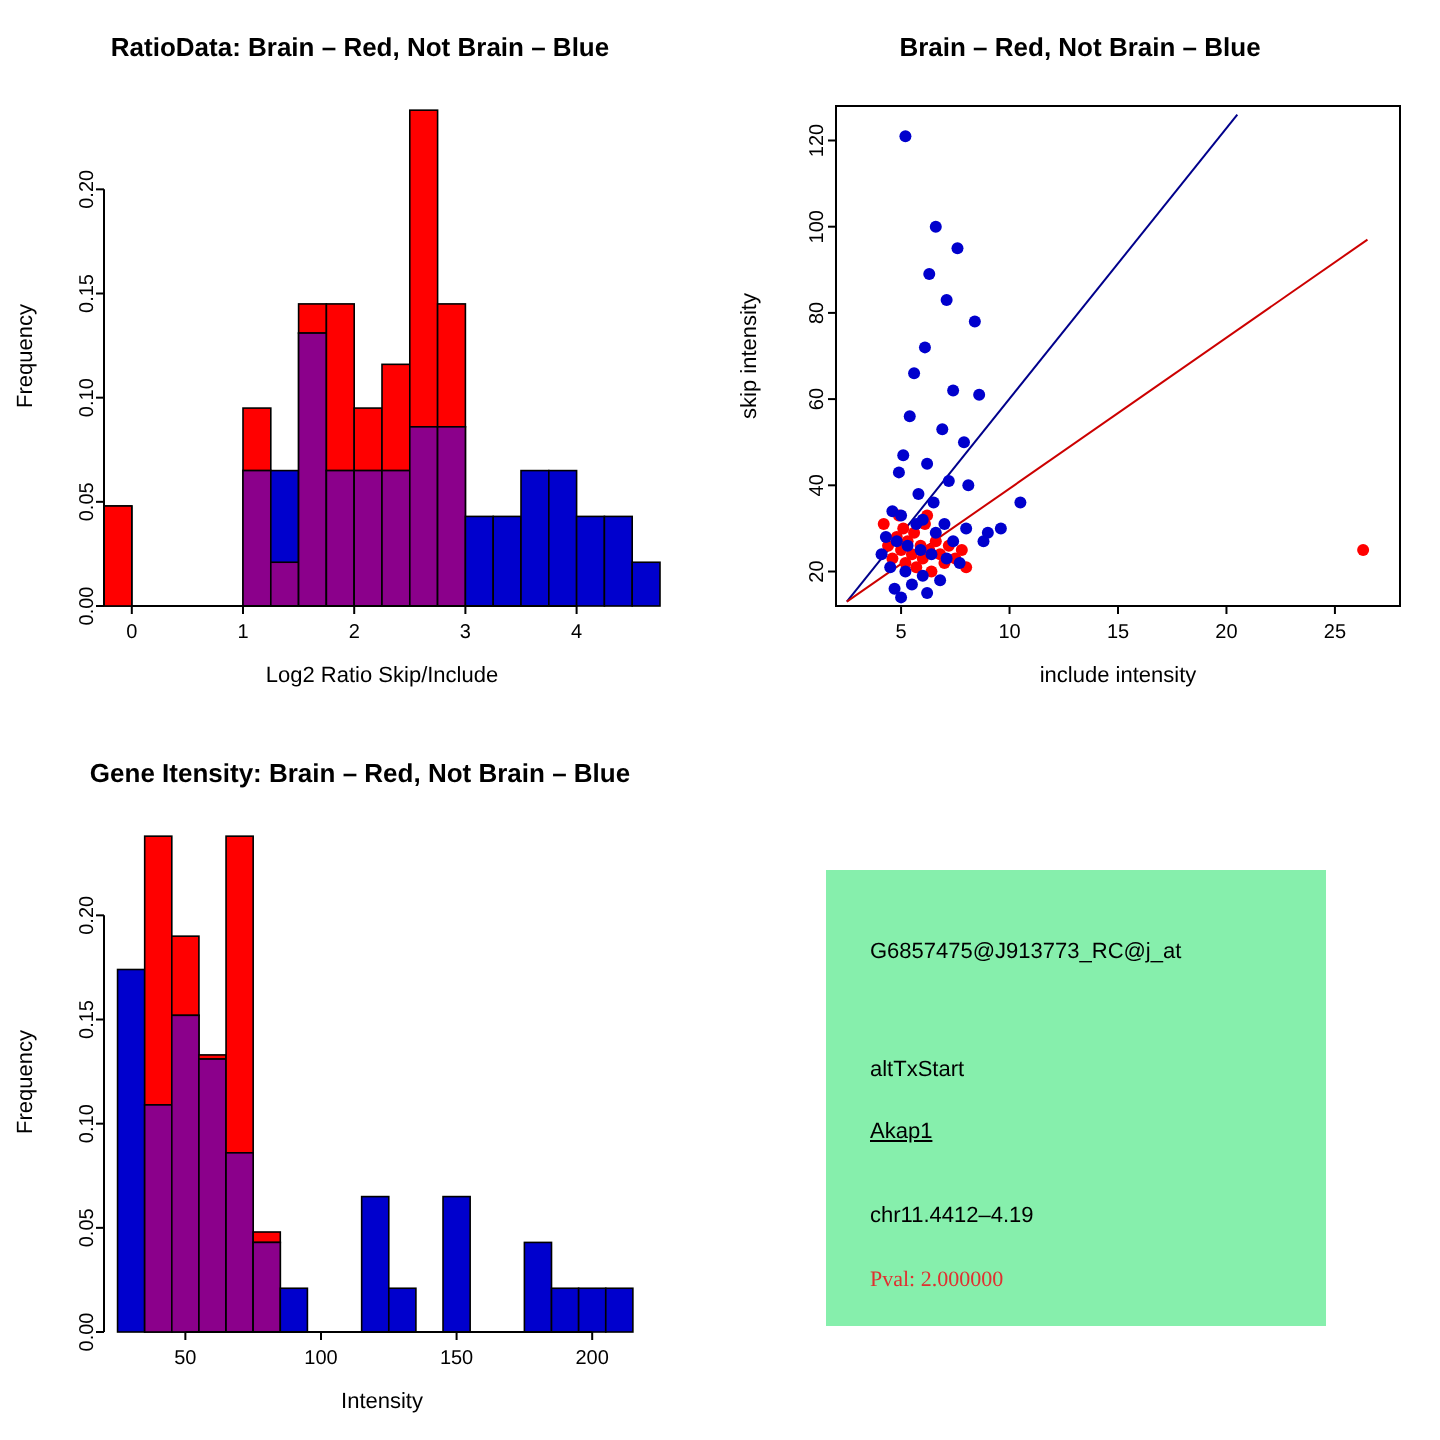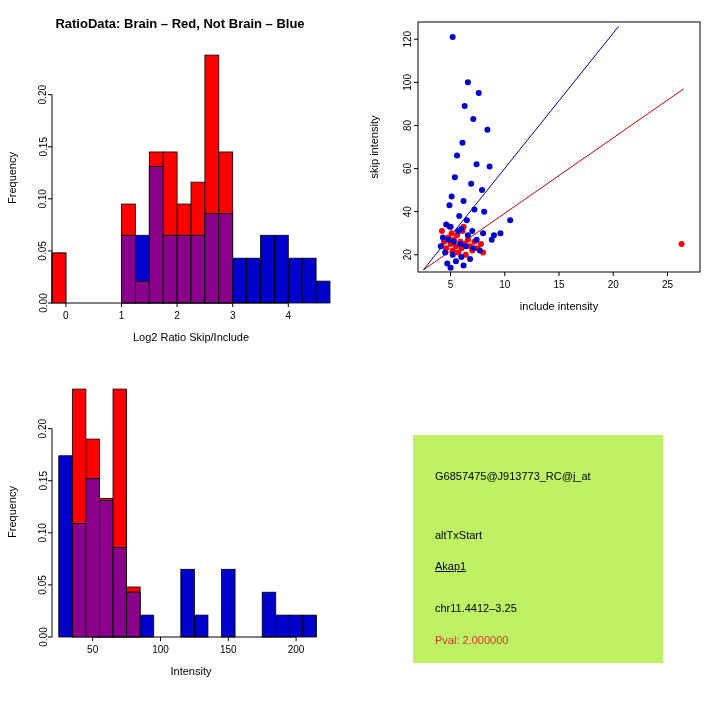--- a/index.html
+++ b/index.html
@@ -2,21 +2,21 @@
 <html><head>
 <meta charset="utf-8">
 <style>
   html,body{margin:0;padding:0;background:#ffffff;}
   body{width:720px;height:720px;font-family:"Liberation Sans",sans-serif;color:#000;}
   #root{position:relative;width:720px;height:720px;}
   .panel{position:absolute;}
   .ptitle{font-size:13px;font-weight:bold;text-align:center;}
   svg{display:block;}
   text{font-family:"Liberation Sans",sans-serif;}
-  .infobox{background:#bef264;}
+  .infobox{background:#86efac;}
   .infoline{font-size:11px;color:#000;}
   .infoline.pval{color:#e03030;}
 </style>
 </head>
 <body>
 
 <div id="root">
 
   <div class="panel" style="left:0;top:0;width:360px;height:360px;">
     <div class="ptitle" style="margin-top:16px;">RatioData: Brain – Red, Not Brain – Blue</div>
@@ -74,20 +74,21 @@
         <line x1="52" y1="115.75" x2="48" y2="115.75" stroke="#000"></line>
         <text x="43" y="119.25" text-anchor="middle" font-size="10" transform="rotate(-90 43 115.75)">0.15</text>
         <line x1="52" y1="63.66666666666666" x2="48" y2="63.66666666666666" stroke="#000"></line>
         <text x="43" y="67.16666666666666" text-anchor="middle" font-size="10" transform="rotate(-90 43 63.66666666666666)">0.20</text>
         <text x="191" y="310" text-anchor="middle" font-size="11">Log2 Ratio Skip/Include</text>
         <text x="16" y="147" text-anchor="middle" font-size="11" transform="rotate(-90 16 147)">Frequency</text>
       </svg>
   </div>
 
   <div class="panel" style="left:360px;top:0;width:360px;height:360px;">
+    <div class="ptitle" style="margin-top:16px;">Brain – Red, Not Brain – Blue</div>
     <svg id="svg-scatter" width="360" height="330">
         <rect x="58" y="22" width="282" height="250" fill="none" stroke="#000" stroke-width="1"></rect>
         <line x1="63.42307692307692" y1="269.8448275862069" x2="258.6538461538462" y2="26.31034482758622" stroke="#00008B" stroke-width="1"></line>
         <line x1="63.42307692307692" y1="269.8448275862069" x2="323.7307692307692" y2="88.81034482758622" stroke="#CC0000" stroke-width="1"></line>
         <circle cx="84.03076923076924" cy="241.82758620689654" r="3" fill="#FF0000"></circle>
         <circle cx="86.2" cy="248.29310344827587" r="3" fill="#FF0000"></circle>
         <circle cx="88.36923076923077" cy="237.51724137931035" r="3" fill="#FF0000"></circle>
         <circle cx="90.53846153846155" cy="243.98275862068965" r="3" fill="#FF0000"></circle>
         <circle cx="91.62307692307692" cy="233.20689655172413" r="3" fill="#FF0000"></circle>
         <circle cx="92.70769230769231" cy="250.44827586206895" r="3" fill="#FF0000"></circle>
@@ -180,20 +181,21 @@
         <line x1="58" y1="82.34482758620692" x2="54" y2="82.34482758620692" stroke="#000"></line>
         <text font-size="10" text-anchor="middle" x="48" y="82.34482758620692" transform="rotate(-90 48 82.34482758620692)" dy="3.5">100</text>
         <line x1="58" y1="39.241379310344826" x2="54" y2="39.241379310344826" stroke="#000"></line>
         <text font-size="10" text-anchor="middle" x="48" y="39.241379310344826" transform="rotate(-90 48 39.241379310344826)" dy="3.5">120</text>
         <text x="199" y="310" text-anchor="middle" font-size="11">include intensity</text>
         <text text-anchor="middle" font-size="11" x="18" y="147" transform="rotate(-90 18 147)">skip intensity</text>
       </svg>
   </div>
 
   <div class="panel" style="left:0;top:365px;width:360px;height:355px;">
+    <div class="ptitle" style="margin-top:14px;">Gene Itensity: Brain – Red, Not Brain – Blue</div>
     <svg id="svg-hist-int" width="360" height="325">
         <rect x="58.78048780487805" y="90.75" width="13.560975609756099" height="181.25" fill="#0000CD" stroke="#000" stroke-width="0.8"></rect>
         <rect x="72.34146341463415" y="158.45833333333331" width="13.560975609756099" height="113.54166666666669" fill="#0000CD" stroke="#000" stroke-width="0.8"></rect>
         <rect x="72.34146341463415" y="24.083333333333314" width="13.560975609756099" height="134.375" fill="#FF0000" stroke="#000" stroke-width="0.8"></rect>
         <rect x="72.34146341463415" y="158.45833333333331" width="13.560975609756099" height="113.54166666666669" fill="#8B008B" stroke="#000" stroke-width="0.8"></rect>
         <rect x="85.90243902439025" y="113.66666666666669" width="13.560975609756099" height="158.33333333333331" fill="#0000CD" stroke="#000" stroke-width="0.8"></rect>
         <rect x="85.90243902439025" y="74.08333333333331" width="13.560975609756099" height="39.58333333333337" fill="#FF0000" stroke="#000" stroke-width="0.8"></rect>
         <rect x="85.90243902439025" y="113.66666666666669" width="13.560975609756099" height="158.33333333333331" fill="#8B008B" stroke="#000" stroke-width="0.8"></rect>
         <rect x="99.46341463414635" y="135.54166666666666" width="13.560975609756099" height="136.45833333333334" fill="#0000CD" stroke="#000" stroke-width="0.8"></rect>
         <rect x="99.46341463414635" y="133.45833333333331" width="13.560975609756099" height="2.083333333333343" fill="#FF0000" stroke="#000" stroke-width="0.8"></rect>
@@ -234,17 +236,17 @@
         <text x="43" y="67.16666666666666" text-anchor="middle" font-size="10" transform="rotate(-90 43 63.66666666666666)">0.20</text>
         <text x="191" y="310" text-anchor="middle" font-size="11">Intensity</text>
         <text x="16" y="147" text-anchor="middle" font-size="11" transform="rotate(-90 16 147)">Frequency</text>
       </svg>
   </div>
 
   <div class="panel infobox" style="left:413px;top:435px;width:250px;height:228px;">
     <div class="infoline" style="position:absolute;left:22px;top:35px;">G6857475@J913773_RC@j_at</div>
     <div class="infoline" style="position:absolute;left:22px;top:94px;">altTxStart</div>
     <div class="infoline" style="position:absolute;left:22px;top:125px;text-decoration:underline;">Akap1</div>
-    <div class="infoline" style="position:absolute;left:22px;top:167px;">chr11.4412–3.25</div>
-    <div class="infoline pval" style="position:absolute;left:22px;top:199px;">Pval: 2.000000</div>
+    <div class="infoline" style="position:absolute;left:22px;top:167px;">chr11.4412–4.19</div>
+    <div class="infoline pval" style="position:absolute;left:22px;top:199px;font-family:Liberation Serif, serif;">Pval: 2.000000</div>
   </div>
 
 </div>
 
 </body></html>

